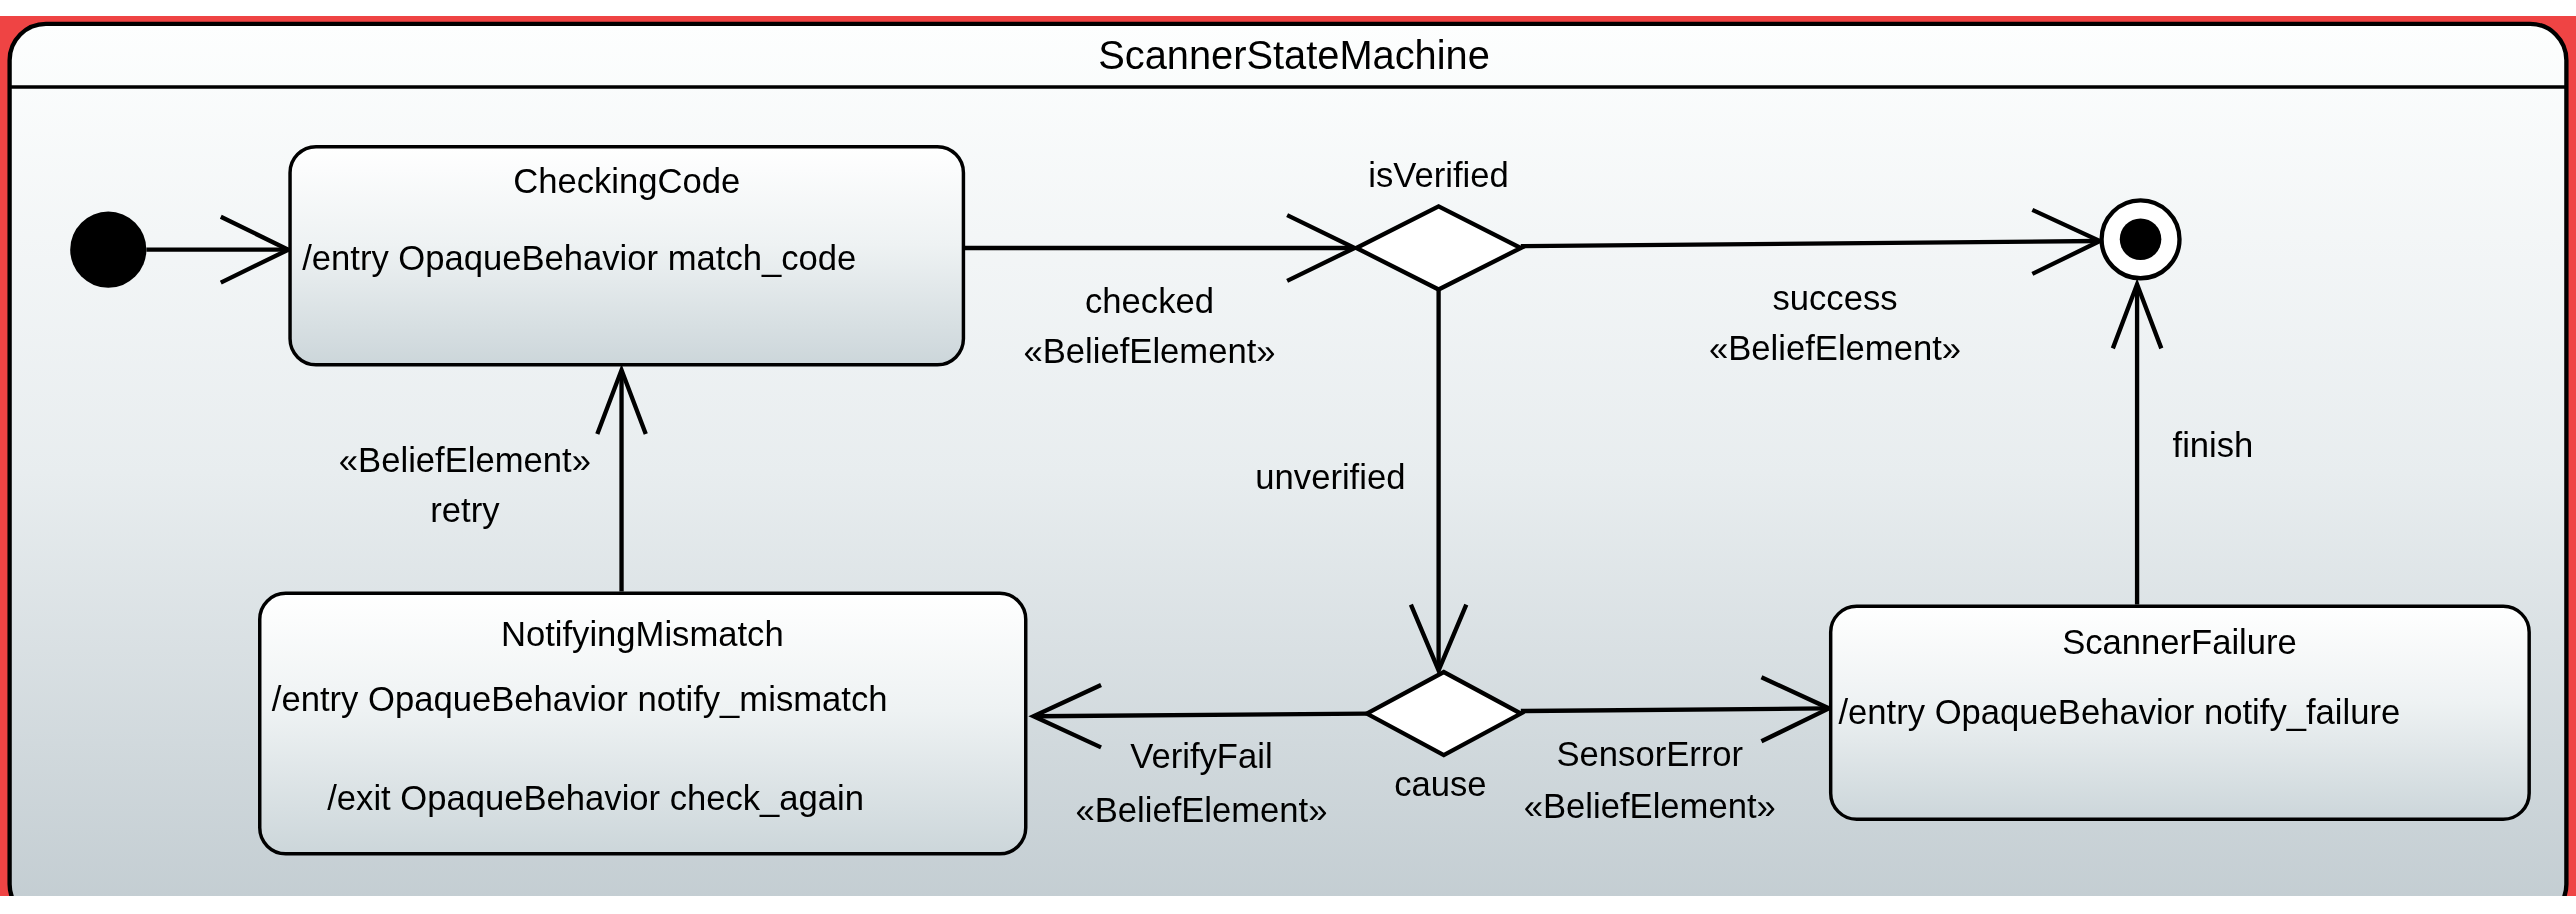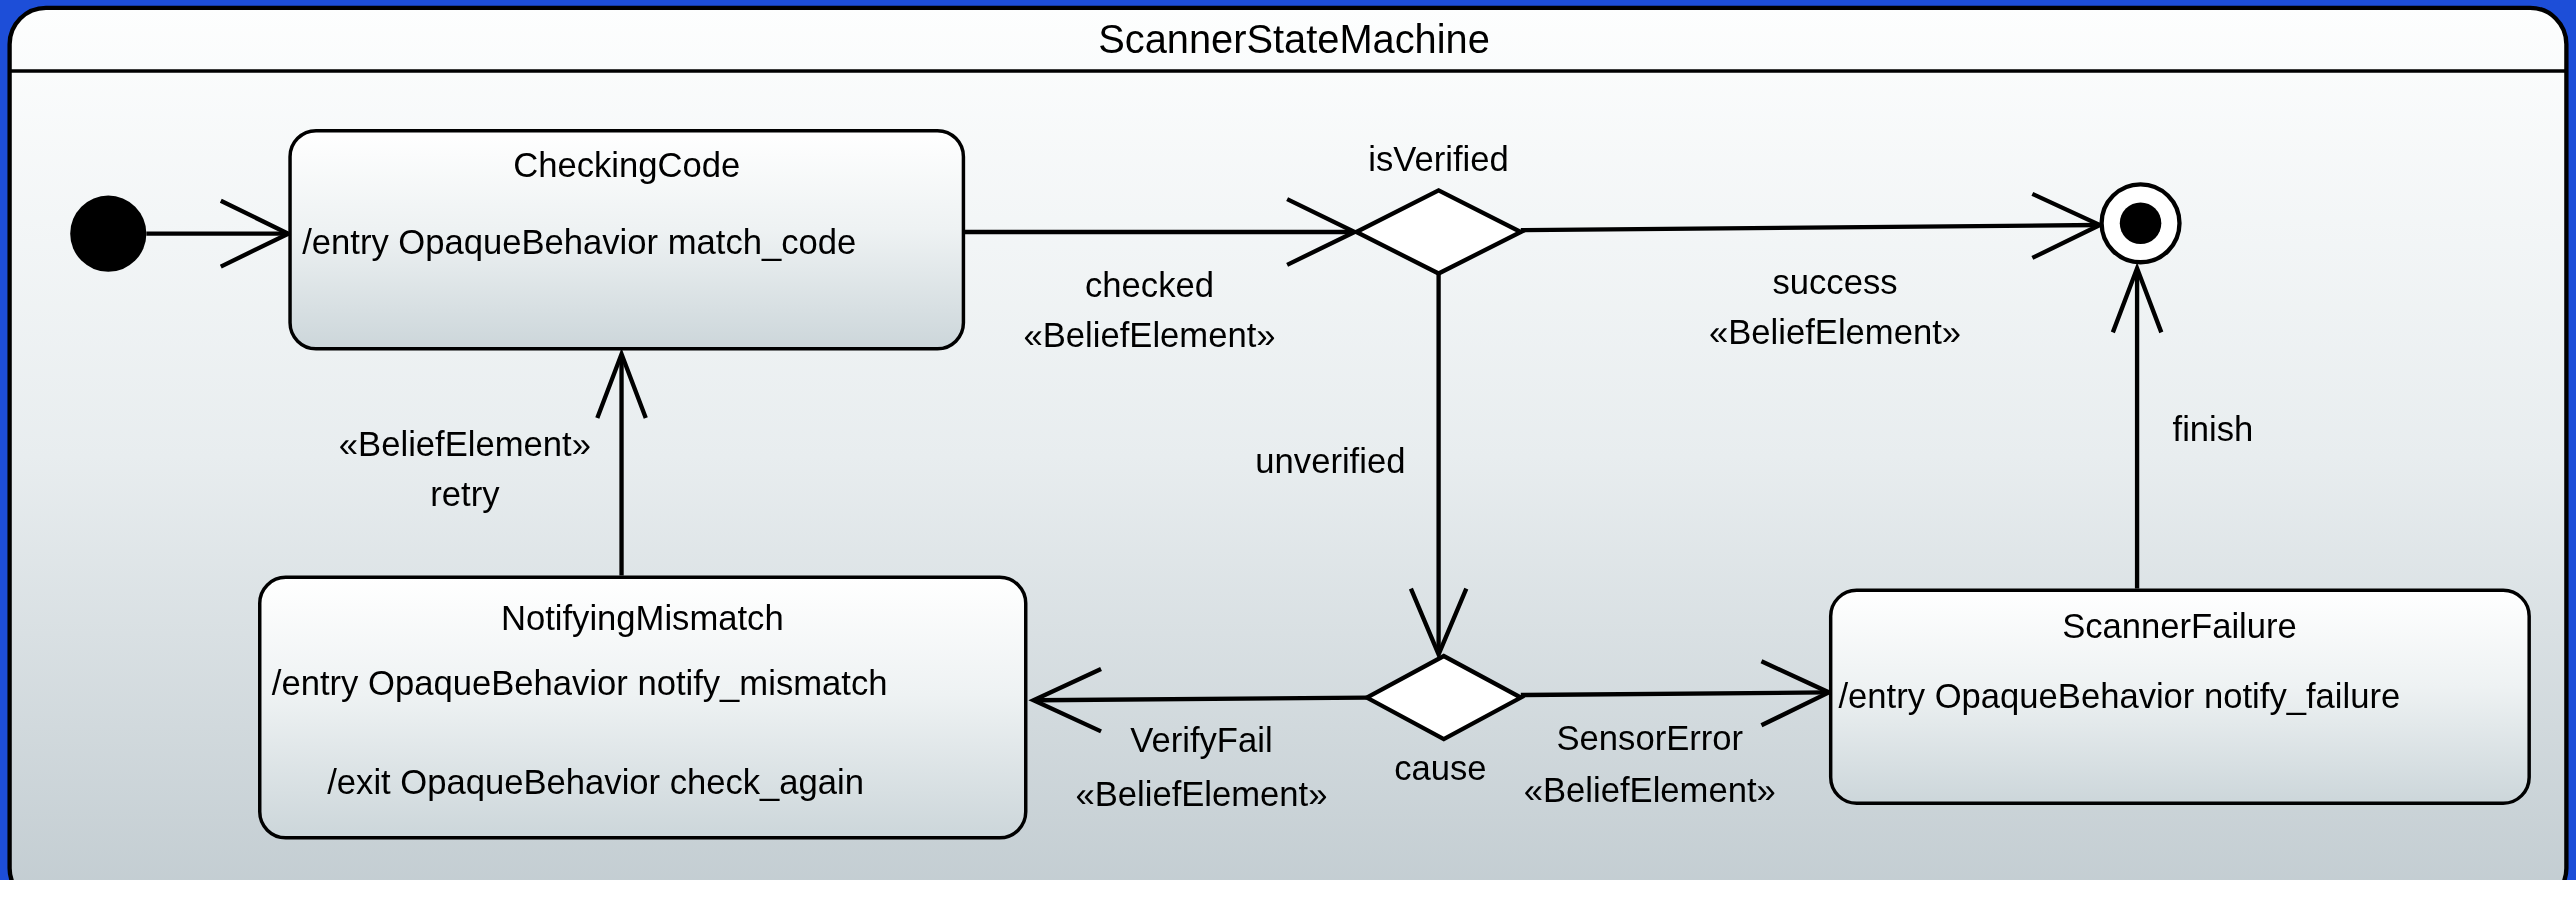--- a/index.html
+++ b/index.html
@@ -1,21 +1,22 @@
 <!DOCTYPE html>
 <html style="font-size:14px"><head>
 <meta charset="utf-8">
 <style>
   html, body { margin: 0; padding: 0; background: #ffffff; }
   .stage {
     position: relative;
     width: 2576px;
     height: 880px;
-    background: #1d4ed8;
+    background: #ef4444;
     font-family: "Liberation Sans", sans-serif;
+    margin-top: 16px;
   }
   svg { display: block; }
   text {
     font-family: "Liberation Sans", sans-serif;
     fill: #000000;
     user-select: none;
   }
   .diagram-title { font-size: 46px; }
   .state-title   { font-size: 40px; }
   .state-body    { font-size: 40px; }

